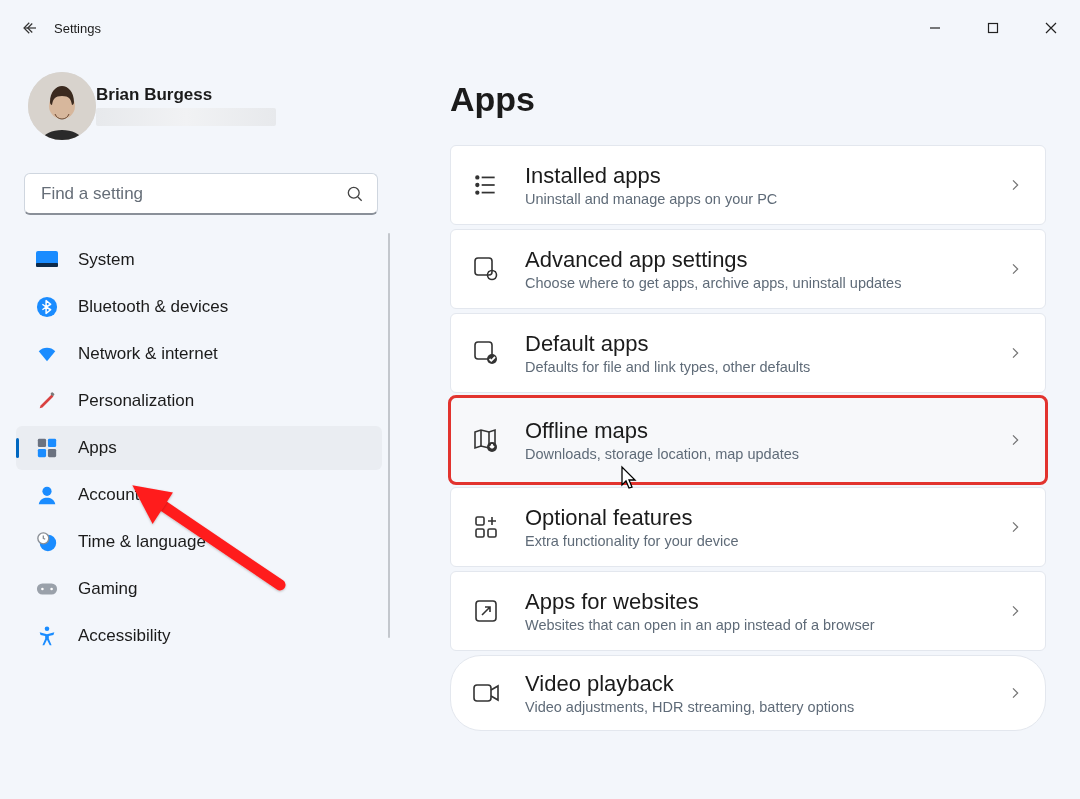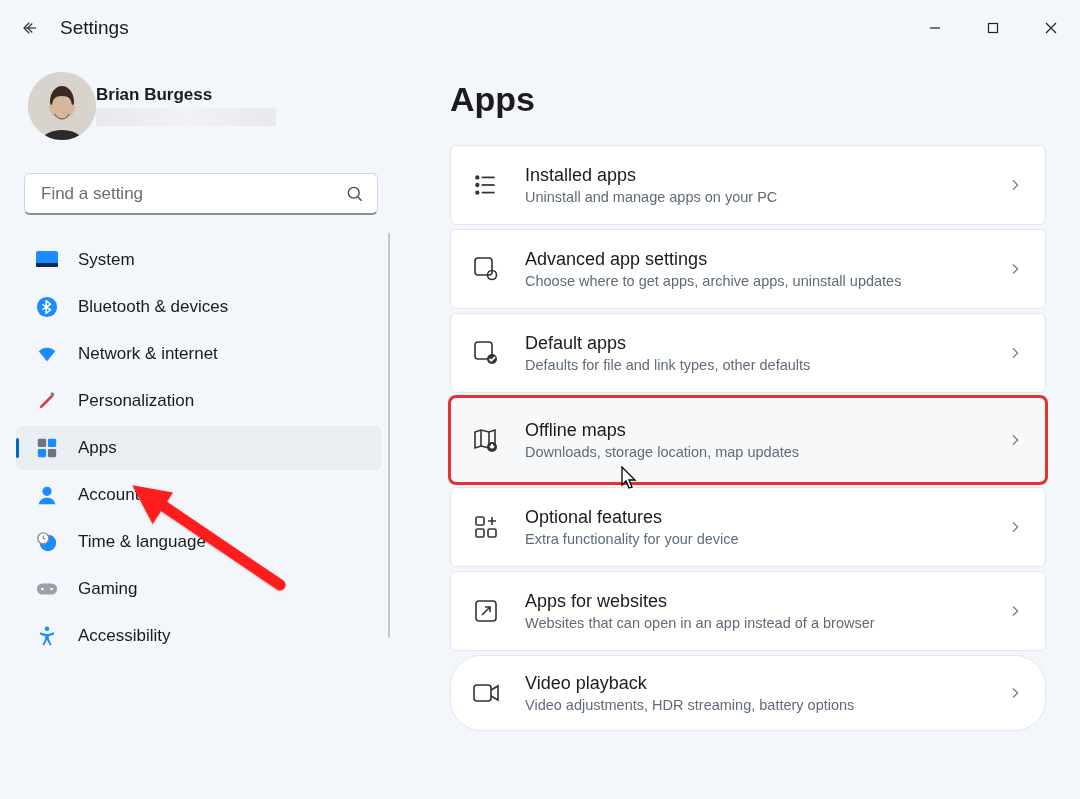--- a/index.html
+++ b/index.html
@@ -25,21 +25,21 @@
 
   
   .titlebar{
     display:flex;align-items:center;height:56px;
     padding:0 0 0 6px;
   }
   .back-btn{
     width:48px;height:48px;display:flex;align-items:center;justify-content:center;
     border:none;background:none;cursor:pointer;
   }
-  .app-title{font-size:19px;margin-left:6px;}
+  .app-title{font-size:13px;}
   .win-controls{
     margin-left:auto;display:flex;
   }
   .win-btn{
     width:58px;height:46px;display:flex;align-items:center;justify-content:center;
     background:none;border:none;cursor:pointer;
   }
 
   
   .shell{display:flex;height:calc(799px - 56px);}
@@ -124,21 +124,21 @@
     height:86px;
     outline:3px solid var(--highlight-border);
     background:#f7f8fa;
     outline-offset:-1px;
   }
   .card-icon{
     width:30px;height:30px;margin-right:24px;flex:none;
     display:flex;align-items:center;justify-content:center;
   }
   .card-body{flex:1;min-width:0;}
-  .card-title{font-size:18px;line-height:1.2;}
+  .card-title{font-size:22px;line-height:1.2;}
   .card-sub{font-size:14.5px;color:var(--muted);margin-top:2px;}
   .chevron{flex:none;opacity:.75;}
 
   
   .annot-arrow{
     position:absolute;pointer-events:none;
     left:118px;top:476px;
     width:180px;height:120px;
   }
 

